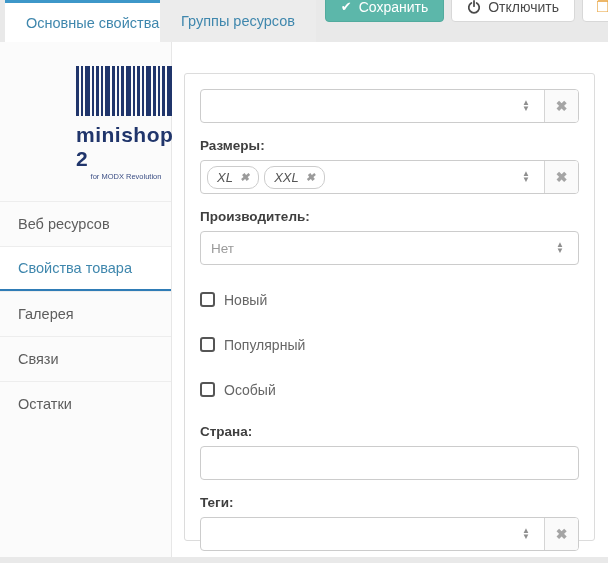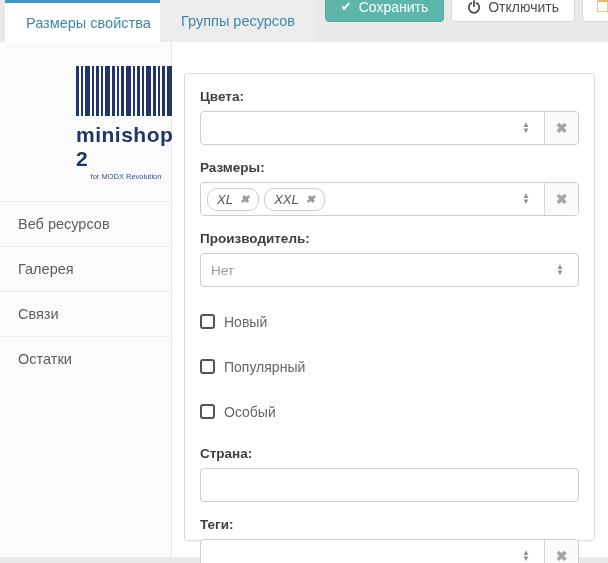--- a/index.html
+++ b/index.html
@@ -67,21 +67,21 @@
 
   .text-input { width:100%; height:34px; border:1px solid #ccc; border-radius:4px;
                 padding:0 10px; font-size:13.5px; color:#333; background:#fff; outline:none; }
 </style>
 </head>
 <body>
 
 <div class="page">
 
   <div class="topbar">
-    <div class="tab active">Размеры свойства</div>
+    <div class="tab active">Основные свойства</div>
     <div class="tab inactive">Группы ресурсов</div>
 
     <div class="toolbar">
       <button class="btn btn-save">
         <span class="glyph">✔</span>
         <span>Сохранить</span>
       </button>
       <button class="btn">
         <svg class="power-ico" viewBox="0 0 16 16" fill="none" stroke="#4a4a4a" stroke-width="2" stroke-linecap="round">
           <path d="M5 3.4 A6 6 0 1 0 11 3.4"></path>
@@ -120,30 +120,30 @@
             <rect x="82" y="0" width="2" height="50"></rect>
               <rect x="86" y="0" width="3" height="50"></rect>
             <rect x="91" y="0" width="5" height="50"></rect>
           </g>
         </svg>
         <div class="logo-title">minishop 2</div>
         <div class="logo-tagline">for MODX Revolution</div>
       </div>
 
       <div class="menu-item">Веб ресурсов</div>
+      <div class="menu-item active">Свойства товара</div>
       <div class="menu-item">Галерея</div>
       <div class="menu-item">Связи</div>
       <div class="menu-item">Остатки</div>
     </div>
 
     <div class="main">
       <div class="panel">
 
         
-        <div class="flabel first">Цвета:</div>
         <div class="combo">
           <div class="combo-body"></div>
           <div class="spin">
             <span>▲</span>
             <span>▼</span>
           </div>
           <div class="clearbtn">✖</div>
         </div>
 
         

